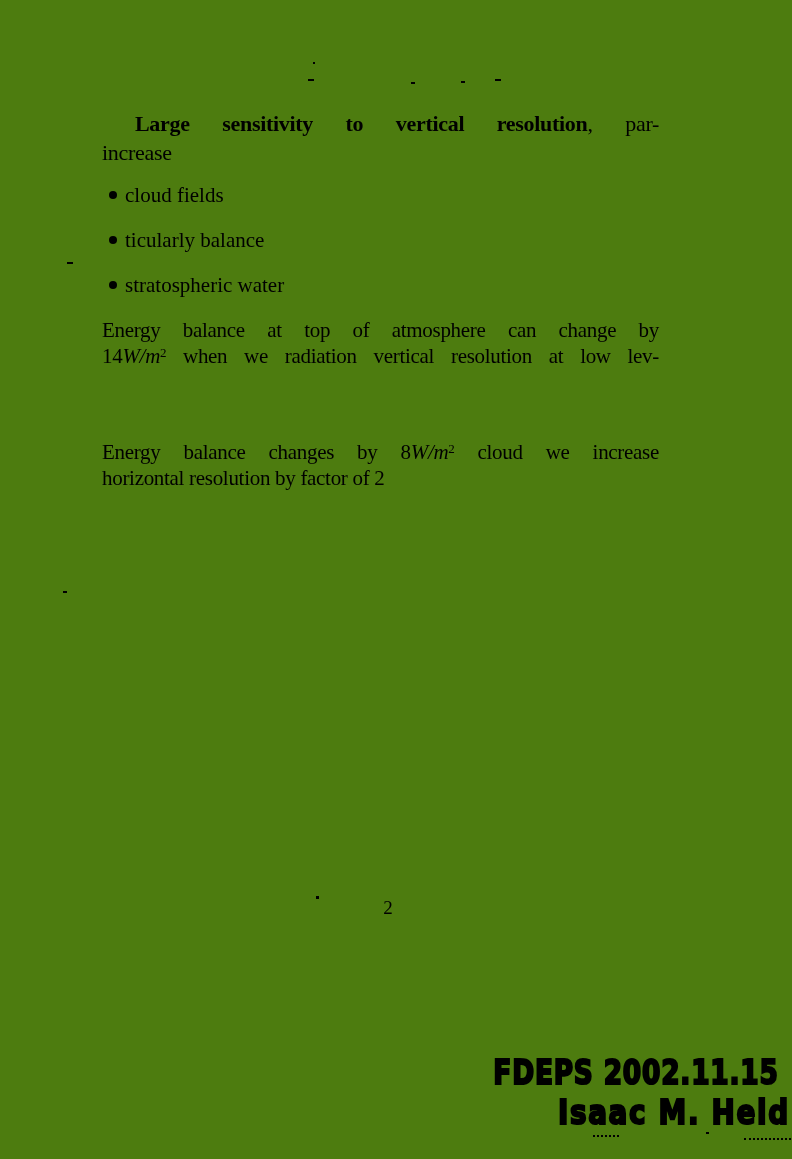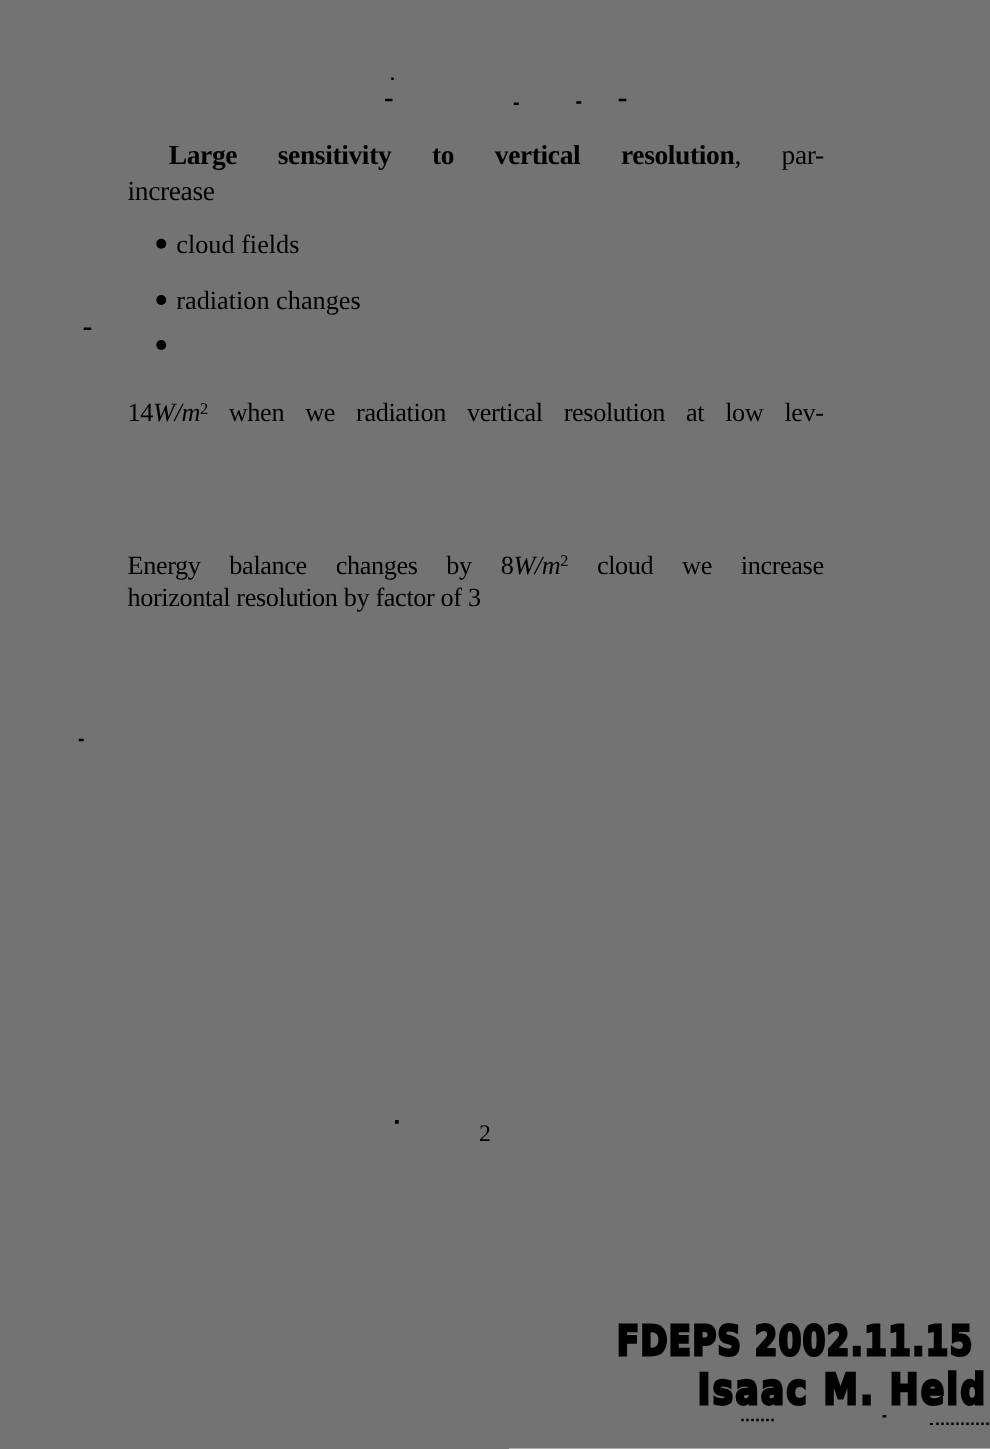--- a/index.html
+++ b/index.html
@@ -1,34 +1,34 @@
 <!DOCTYPE html>
 <html><head>
 <meta charset="utf-8">
 <title>Scanned lecture page</title>
 <style>
   html, body { margin: 0; padding: 0; background: #ffffff; }
   .page {
     position: relative;
     width: 792px;
     height: 1159px;
-    background: #737373;
+    background: #4d7c0f;
     color: #000000;
     font-family: "Liberation Serif", "DejaVu Serif", serif;
     overflow: hidden;
   }
   .textblock { position: absolute; left: 102px; width: 557px; }
 
   
   .heading { top: 109px; font-size: 22px; line-height: 29px; letter-spacing: -0.3px; }
   .heading .hline1 { text-indent: 33px; white-space: nowrap; text-align: justify; text-align-last: justify; }
   .heading b { font-weight: bold; }
 
   
-  .bullets { position: absolute; left: 125px; top: 182px; width: 500px; font-size: 21px; }
+  .bullets { position: absolute; left: 109px; top: 182px; width: 500px; font-size: 21px; }
   .bullet-item { display: flex; align-items: center; line-height: 26px; margin-bottom: 19px; }
   .bullet-dot { width: 8px; height: 8px; border-radius: 50%; background: #000; margin-right: 8px; flex: 0 0 auto; }
 
   
   .para { font-size: 21px; line-height: 26px; letter-spacing: -0.3px; }
   .para-1 { top: 317px; }
   .para-2 { top: 439px; }
   .jline { white-space: nowrap; text-align: justify; text-align-last: justify; text-justify: inter-word; }
   .mi { }
   .exp { font-size: 13px; position: relative; top: -0.5em; vertical-align: baseline; line-height: 0; }
@@ -66,34 +66,36 @@
     <div class="hline2">increase</div>
   </div>
 
   <div class="bullets">
     <div class="bullet-item">
       <span class="bullet-dot"></span>
       <span>cloud fields</span>
     </div>
     <div class="bullet-item">
       <span class="bullet-dot"></span>
-      <span>radiation changes</span>
+      <span>ticularly balance</span>
     </div>
     <div class="bullet-item">
       <span class="bullet-dot"></span>
+      <span>stratospheric water</span>
     </div>
   </div>
 
   <div class="textblock para para-1">
+    <div class="jline">Energy balance at top of atmosphere can change by</div>
     <div class="jline"><span>14</span><i class="mi">W/m</i><sup class="exp">2</sup><span> when we radiation vertical resolution at low lev-</span></div>
   </div>
 
   <div class="textblock para para-2">
     <div class="jline"><span>Energy balance changes by 8</span><i class="mi">W/m</i><sup class="exp">2</sup><span> cloud we increase</span></div>
-    <div>horizontal resolution by factor of 3</div>
+    <div>horizontal resolution by factor of 2</div>
   </div>
 
   <div class="textblock pagenum">2</div>
 
   <div class="hw hw1">FDEPS 2002.11.15</div>
   <div class="hw hw2">Isaac M. Held</div>
 
   <div class="inkdots" style="left:593px; top:1135px; width:26px;"></div>
   <div class="inkdot-single" style="left:706px; top:1132px;"></div>
   <div class="inkdots" style="left:744px; top:1138px; width:47px;"></div>

